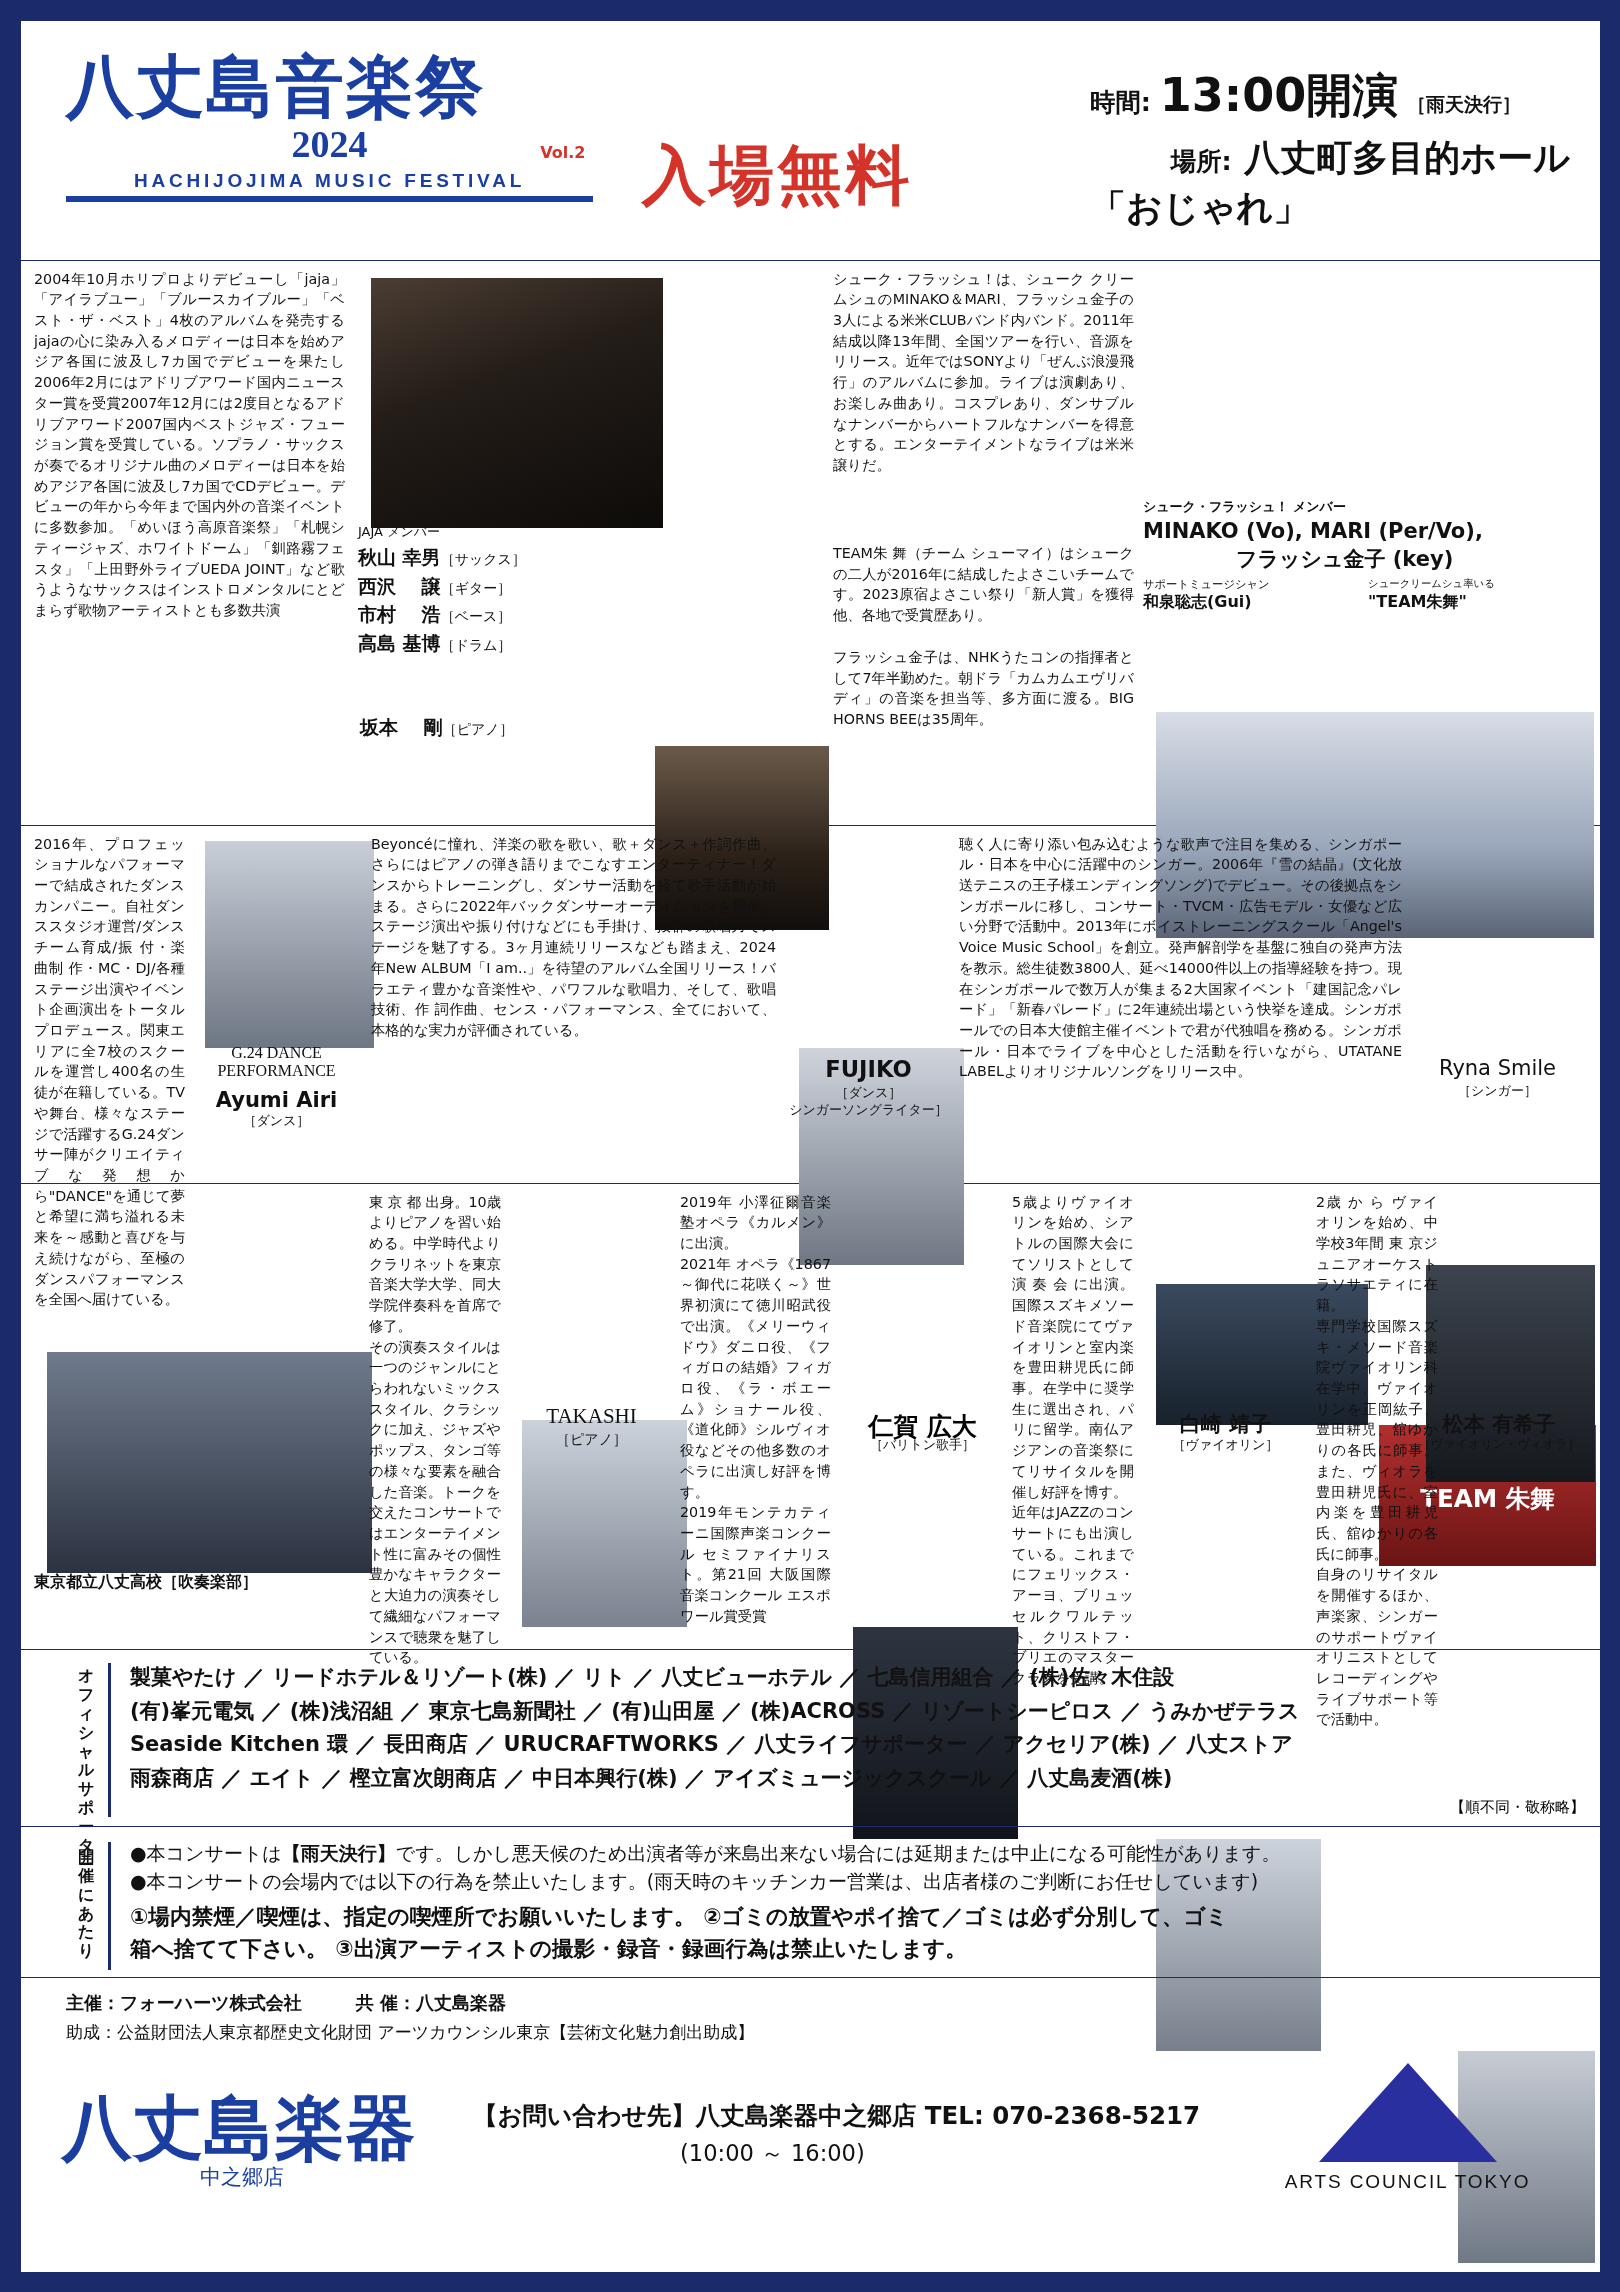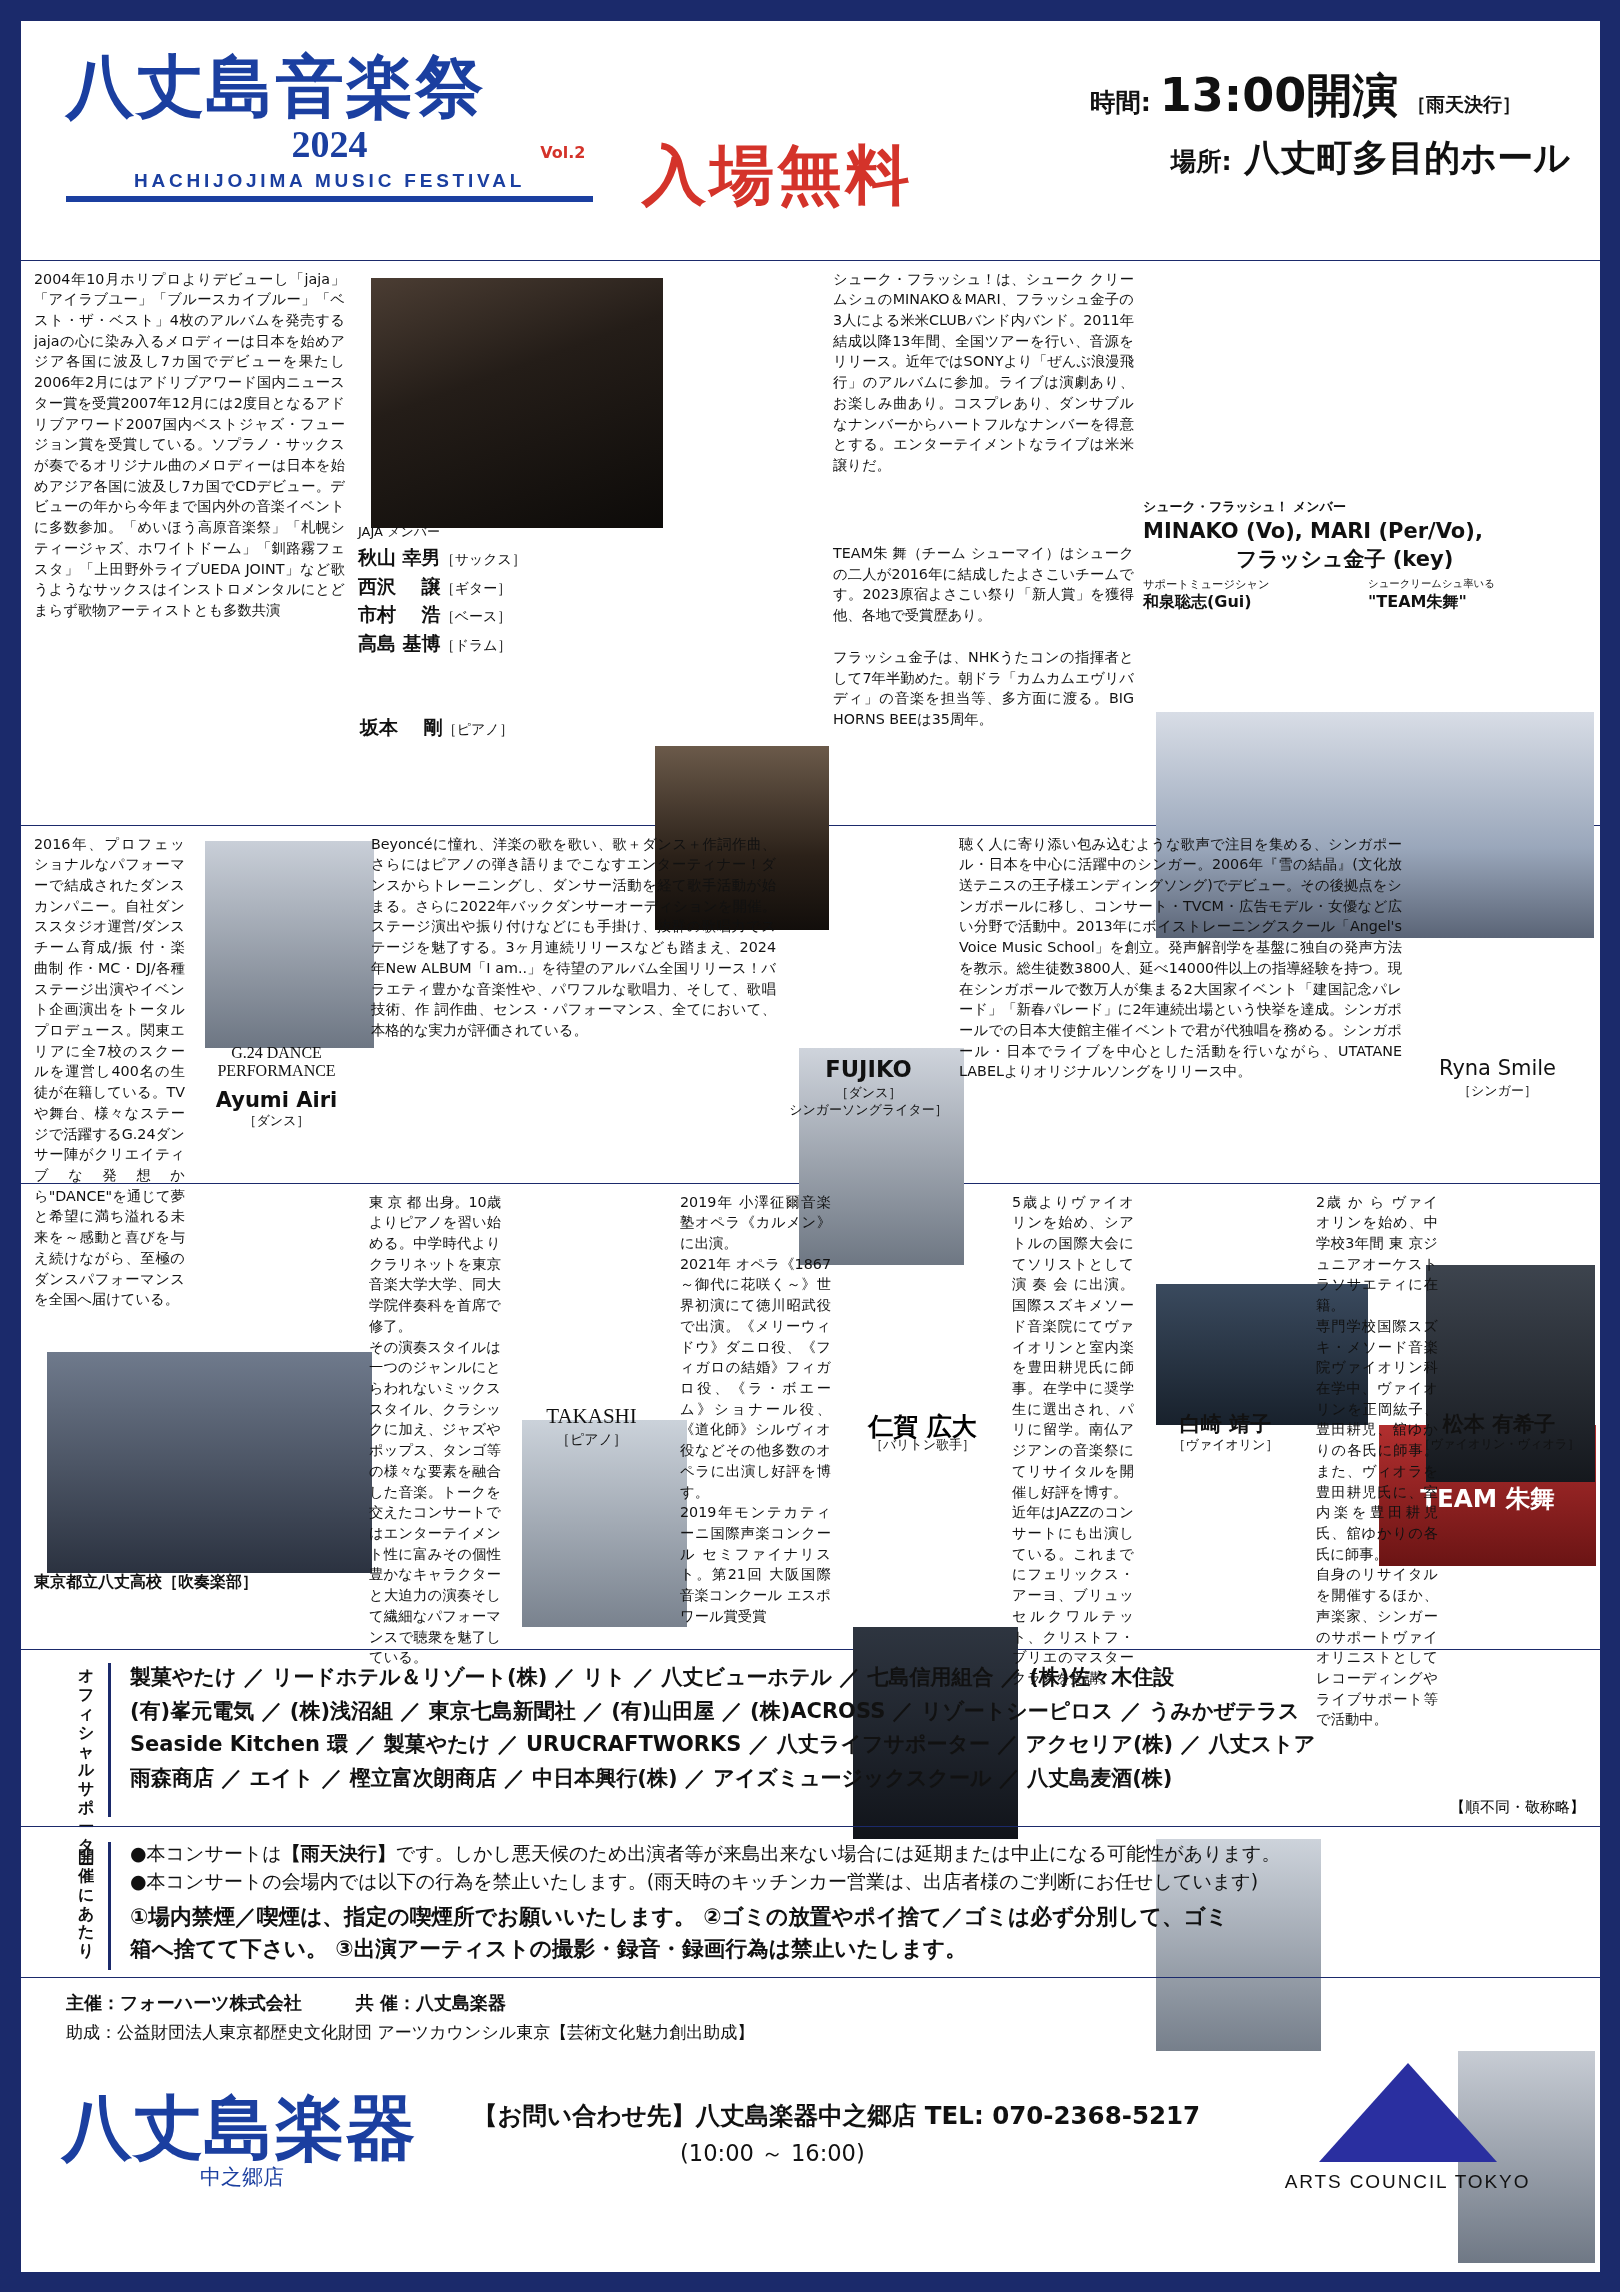--- a/index.html
+++ b/index.html
@@ -143,20 +143,21 @@
     <div class="hdr-right">
       <div class="hdr-line">
         <span>時間:</span>
         <span class="big">13:00開演</span>
         <span class="sm">［雨天決行］</span>
       </div>
       <div class="hdr-line2">
         <span class="lbl">場所:</span>
         <span>八丈町多目的ホール</span>
       </div>
+      <div class="hdr-line3">「おじゃれ」</div>
     </div>
   </div>
 
   <div class="sec s1">
     <div class="col jp" style="left:13px; top:7.5px; width:311px;">2004年10月ホリプロよりデビューし「jaja」「アイラブユー」「ブルースカイブルー」「ベスト・ザ・ベスト」4枚のアルバムを発売するjajaの心に染み入るメロディーは日本を始めアジア各国に波及し7カ国でデビューを果たし2006年2月にはアドリブアワード国内ニュースター賞を受賞2007年12月には2度目となるアドリブアワード2007国内ベストジャズ・フュージョン賞を受賞している。ソプラノ・サックスが奏でるオリジナル曲のメロディーは日本を始めアジア各国に波及し7カ国でCDデビュー。デビューの年から今年まで国内外の音楽イベントに多数参加。「めいほう高原音楽祭」「札幌シティージャズ、ホワイトドーム」「釧路霧フェスタ」「上田野外ライブUEDA JOINT」など歌うようなサックスはインストロメンタルにとどまらず歌物アーティストとも多数共演</div>
 
     <div class="col photo ph-jaja" style="left:337px; top:7.5px; width:292px; height:250px;"></div>
     <div class="col cap-black" style="left:337px; top:262px; width:292px;">JAJA メンバー</div>
 
     <div class="col namelist" style="left:337px; top:282px; width:292px;">
@@ -248,21 +249,21 @@
     <div class="col" style="left:1394px; top:226px; width:168px; text-align:center; font-size:21px; font-weight:bold; color:#111;">松本 有希子</div>
     <div class="col" style="left:1394px; top:252px; width:168px; text-align:center; font-size:12.2px; color:#111;">［ヴァイオリン・ヴィオラ］</div>
   </div>
 
   <div class="supporters">
     <div class="sup-label">オフィシャルサポーター</div>
     <div class="vbar"></div>
     <div class="sup-body">
       <div class="sup-line">製菓やたけ ／ リードホテル＆リゾート(株) ／ リト ／ 八丈ビューホテル ／ 七島信用組合 ／ (株)佐々木住設</div>
       <div class="sup-line">(有)峯元電気 ／ (株)浅沼組 ／ 東京七島新聞社 ／ (有)山田屋 ／ (株)ACROSS ／ リゾートシーピロス ／ うみかぜテラス</div>
-      <div class="sup-line">Seaside Kitchen 環 ／ 製菓やたけ ／ URUCRAFTWORKS ／ 八丈ライフサポーター ／ アクセリア(株) ／ 八丈ストア</div>
+      <div class="sup-line">Seaside Kitchen 環 ／ 長田商店 ／ URUCRAFTWORKS ／ 八丈ライフサポーター ／ アクセリア(株) ／ 八丈ストア</div>
       <div class="sup-line">雨森商店 ／ エイト ／ 樫立富次朗商店 ／ 中日本興行(株) ／ アイズミュージックスクール ／ 八丈島麦酒(株)</div>
       <div class="sup-note">【順不同・敬称略】</div>
     </div>
   </div>
 
   <div class="notes">
     <div class="notes-label">開催にあたり</div>
     <div class="vbar" style="top:15px; bottom:7.5px;"></div>
     <div class="notes-body">
       <div>

